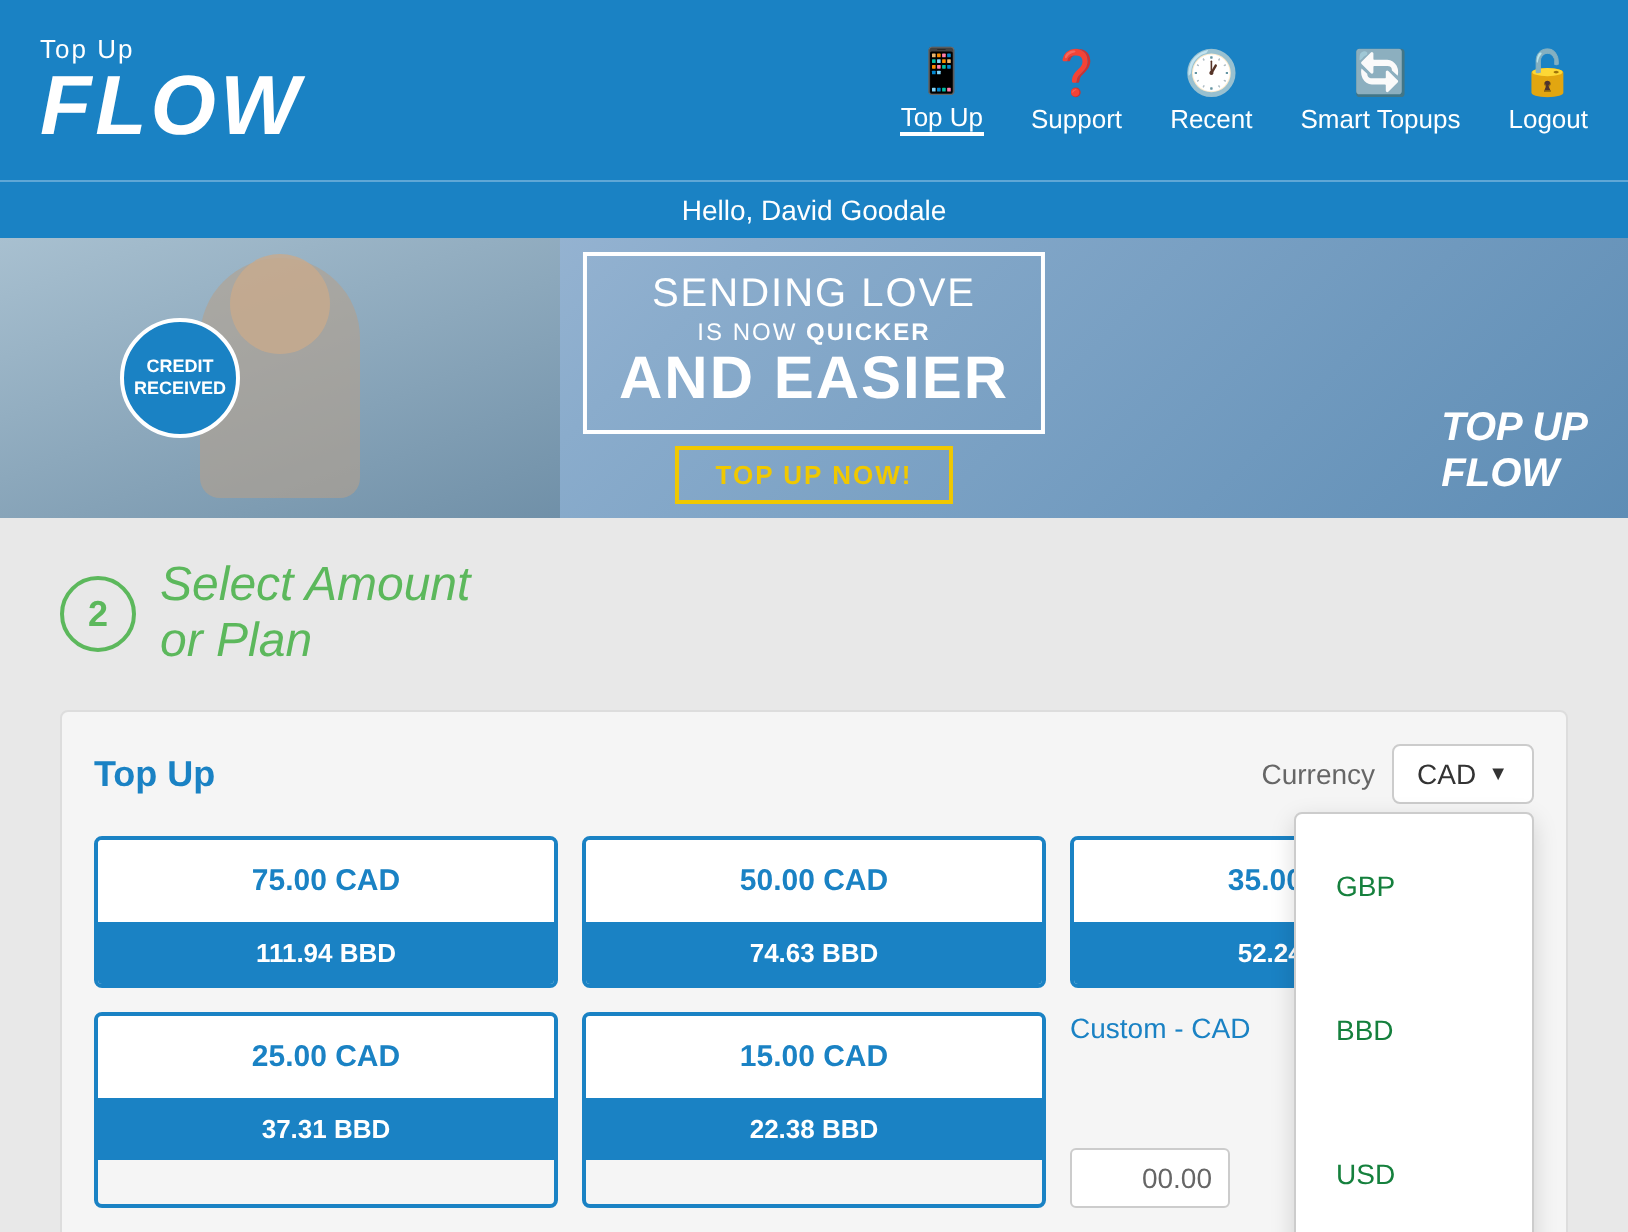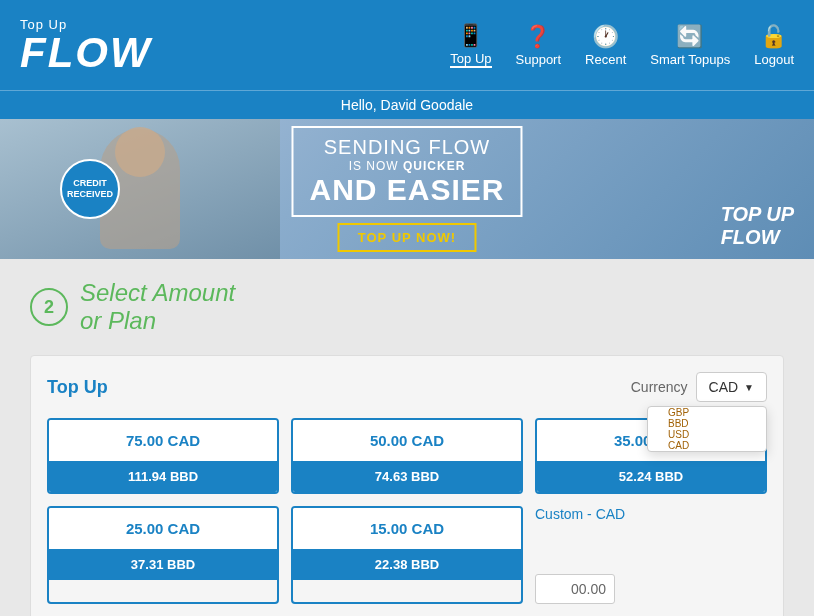--- a/index.html
+++ b/index.html
@@ -259,24 +259,24 @@
       top: 50px;
       right: 16px;
       background: white;
       border: 1px solid #ccc;
       border-radius: 4px;
       box-shadow: 0 4px 12px rgba(0,0,0,0.15);
       z-index: 100;
       min-width: 120px;
     }
     .dropdown-item {
-      padding: 0 20px;
-      font-size: 10px;
+      padding: 28px 20px;
+      font-size: 14px;
       cursor: pointer;
-      color: #a16207;
+      color: #15803d;
     }
     .custom-label {
       color: #1a82c4;
       font-size: 14px;
     }
     .custom-input {
       border: 1px solid #ccc;
       border-radius: 3px;
       padding: 6px 8px;
       font-size: 14px;
@@ -332,21 +332,21 @@
     </div>
   </div>
 
   <div class="credit-badge">
     <span>CREDIT</span>
     <span>RECEIVED</span>
   </div>
 
   <div class="banner-text">
     <div class="banner-border">
-      <div class="line1">SENDING FLOW</div>
+      <div class="line1">SENDING LOVE</div>
       <div class="line2">
         <span>IS NOW </span><strong>QUICKER</strong>
       </div>
       <div class="line3">AND EASIER</div>
     </div>
     <button class="banner-btn">TOP UP NOW!</button>
   </div>
 
   <div class="banner-logo">
     <span>TOP UP</span>

